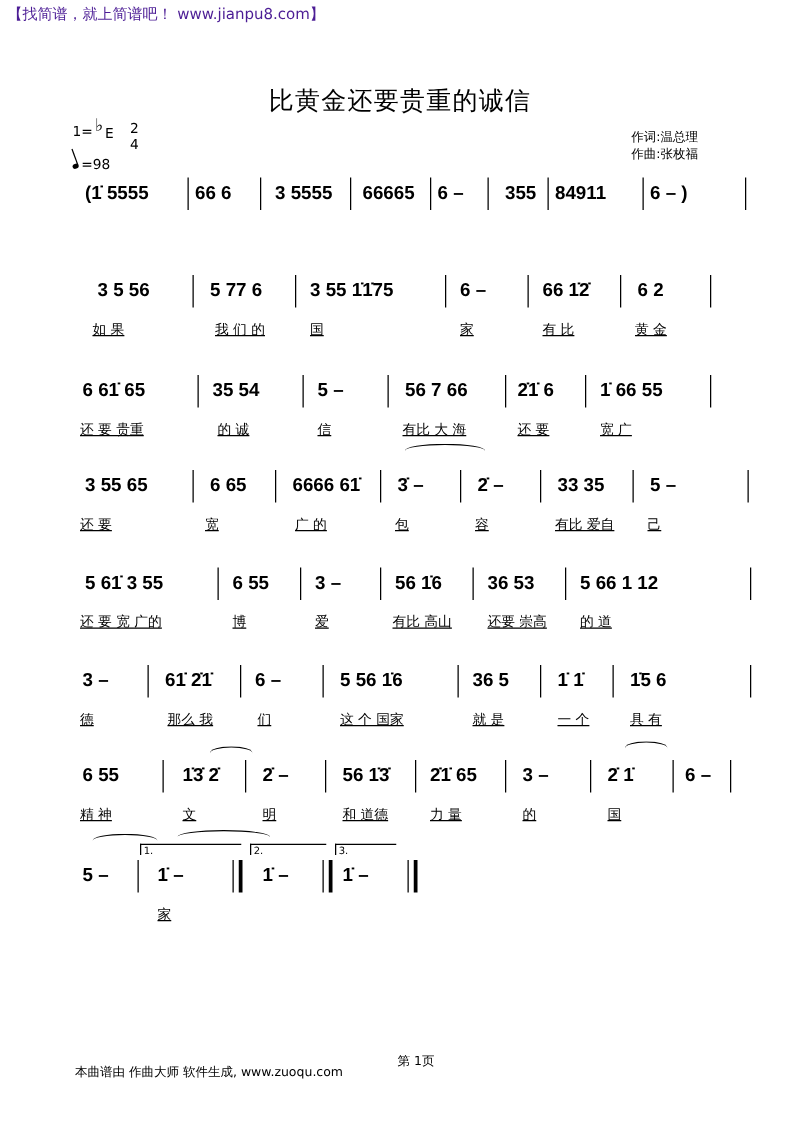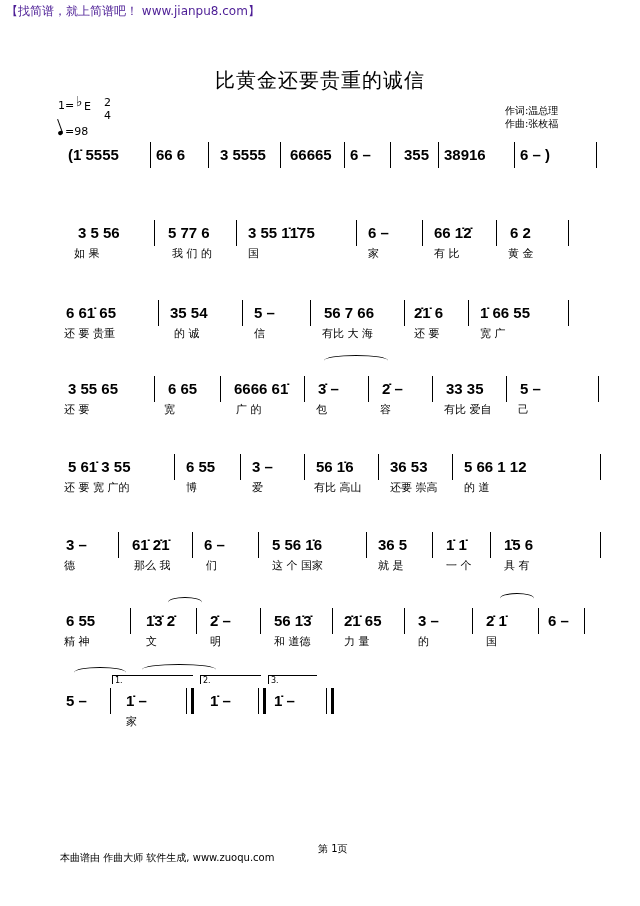--- a/index.html
+++ b/index.html
@@ -9,21 +9,21 @@
   .key{position:absolute;left:58px;top:99px;font-size:11px;}
   .key .flat{position:absolute;left:18px;top:-6px;font-size:14px;}
   .key .e{position:absolute;left:26px;top:1px;font-size:11px;}
   .timesig{position:absolute;left:104px;top:96px;font-size:11px;line-height:13px;text-align:center;}
   .tempo{position:absolute;left:58px;top:125px;font-size:11px;}
   .tempo .note{display:inline-block;width:5px;height:4px;background:#000;border-radius:50%;transform:rotate(-20deg);margin-right:2px;position:relative;}
   .tempo .note:after{content:"";position:absolute;right:0;bottom:2px;width:1px;height:14px;background:#000;}
   .credits{position:absolute;left:505px;top:104px;font-size:10px;line-height:13px;}
   .line{position:absolute;left:60px;width:550px;height:40px;}
   .notes{position:absolute;top:0;left:0;font-weight:bold;font-size:15px;white-space:nowrap;font-family:"Liberation Sans",sans-serif;}
-  .lyr{position:absolute;top:22px;font-size:11px;white-space:nowrap;}
+  .lyr{position:absolute;top:32px;font-size:11px;white-space:nowrap;text-decoration:underline;}
   .bar{position:absolute;top:-4px;width:1px;height:26px;background:#000;}
   .seg{position:absolute;top:0;}
   .slur{position:absolute;border-top:1px solid #000;border-radius:50% 50% 0 0;height:10px;}
   .footer{position:absolute;left:60px;top:851px;font-size:10px;}
   .pagenum{position:absolute;left:318px;top:842px;font-size:10px;}
   .volta{position:absolute;border-top:1px solid #000;border-left:1px solid #000;height:8px;font-size:8px;padding-left:2px;}
   .dbl{position:absolute;top:-4px;width:4px;height:26px;border-left:1px solid #000;border-right:3px solid #000;}
 </style>
 </head>
 <body>
@@ -54,21 +54,21 @@
   <span class="seg notes" style="left:96px">66 6</span>
   <div class="bar" style="left:148px"></div>
   <span class="seg notes" style="left:160px">3 5555</span>
   <div class="bar" style="left:220px"></div>
   <span class="seg notes" style="left:230px">66665</span>
   <div class="bar" style="left:284px"></div>
   <span class="seg notes" style="left:290px">6 –</span>
   <div class="bar" style="left:330px"></div>
   <span class="seg notes" style="left:344px">355</span>
   <div class="bar" style="left:378px"></div>
-  <span class="seg notes" style="left:384px">38916</span>
+  <span class="seg notes" style="left:384px">84911</span>
   <div class="bar" style="left:454px"></div>
   <span class="seg notes" style="left:460px">6 – )</span>
   <div class="bar" style="left:536px"></div>
 </div>
 
 <div class="line" style="top:224px;">
   <span class="seg notes" style="left:18px">3 5 56</span>
   <span class="lyr" style="left:14px">如 果</span>
   <div class="bar" style="left:94px"></div>
   <span class="seg notes" style="left:108px">5 77 6</span>

